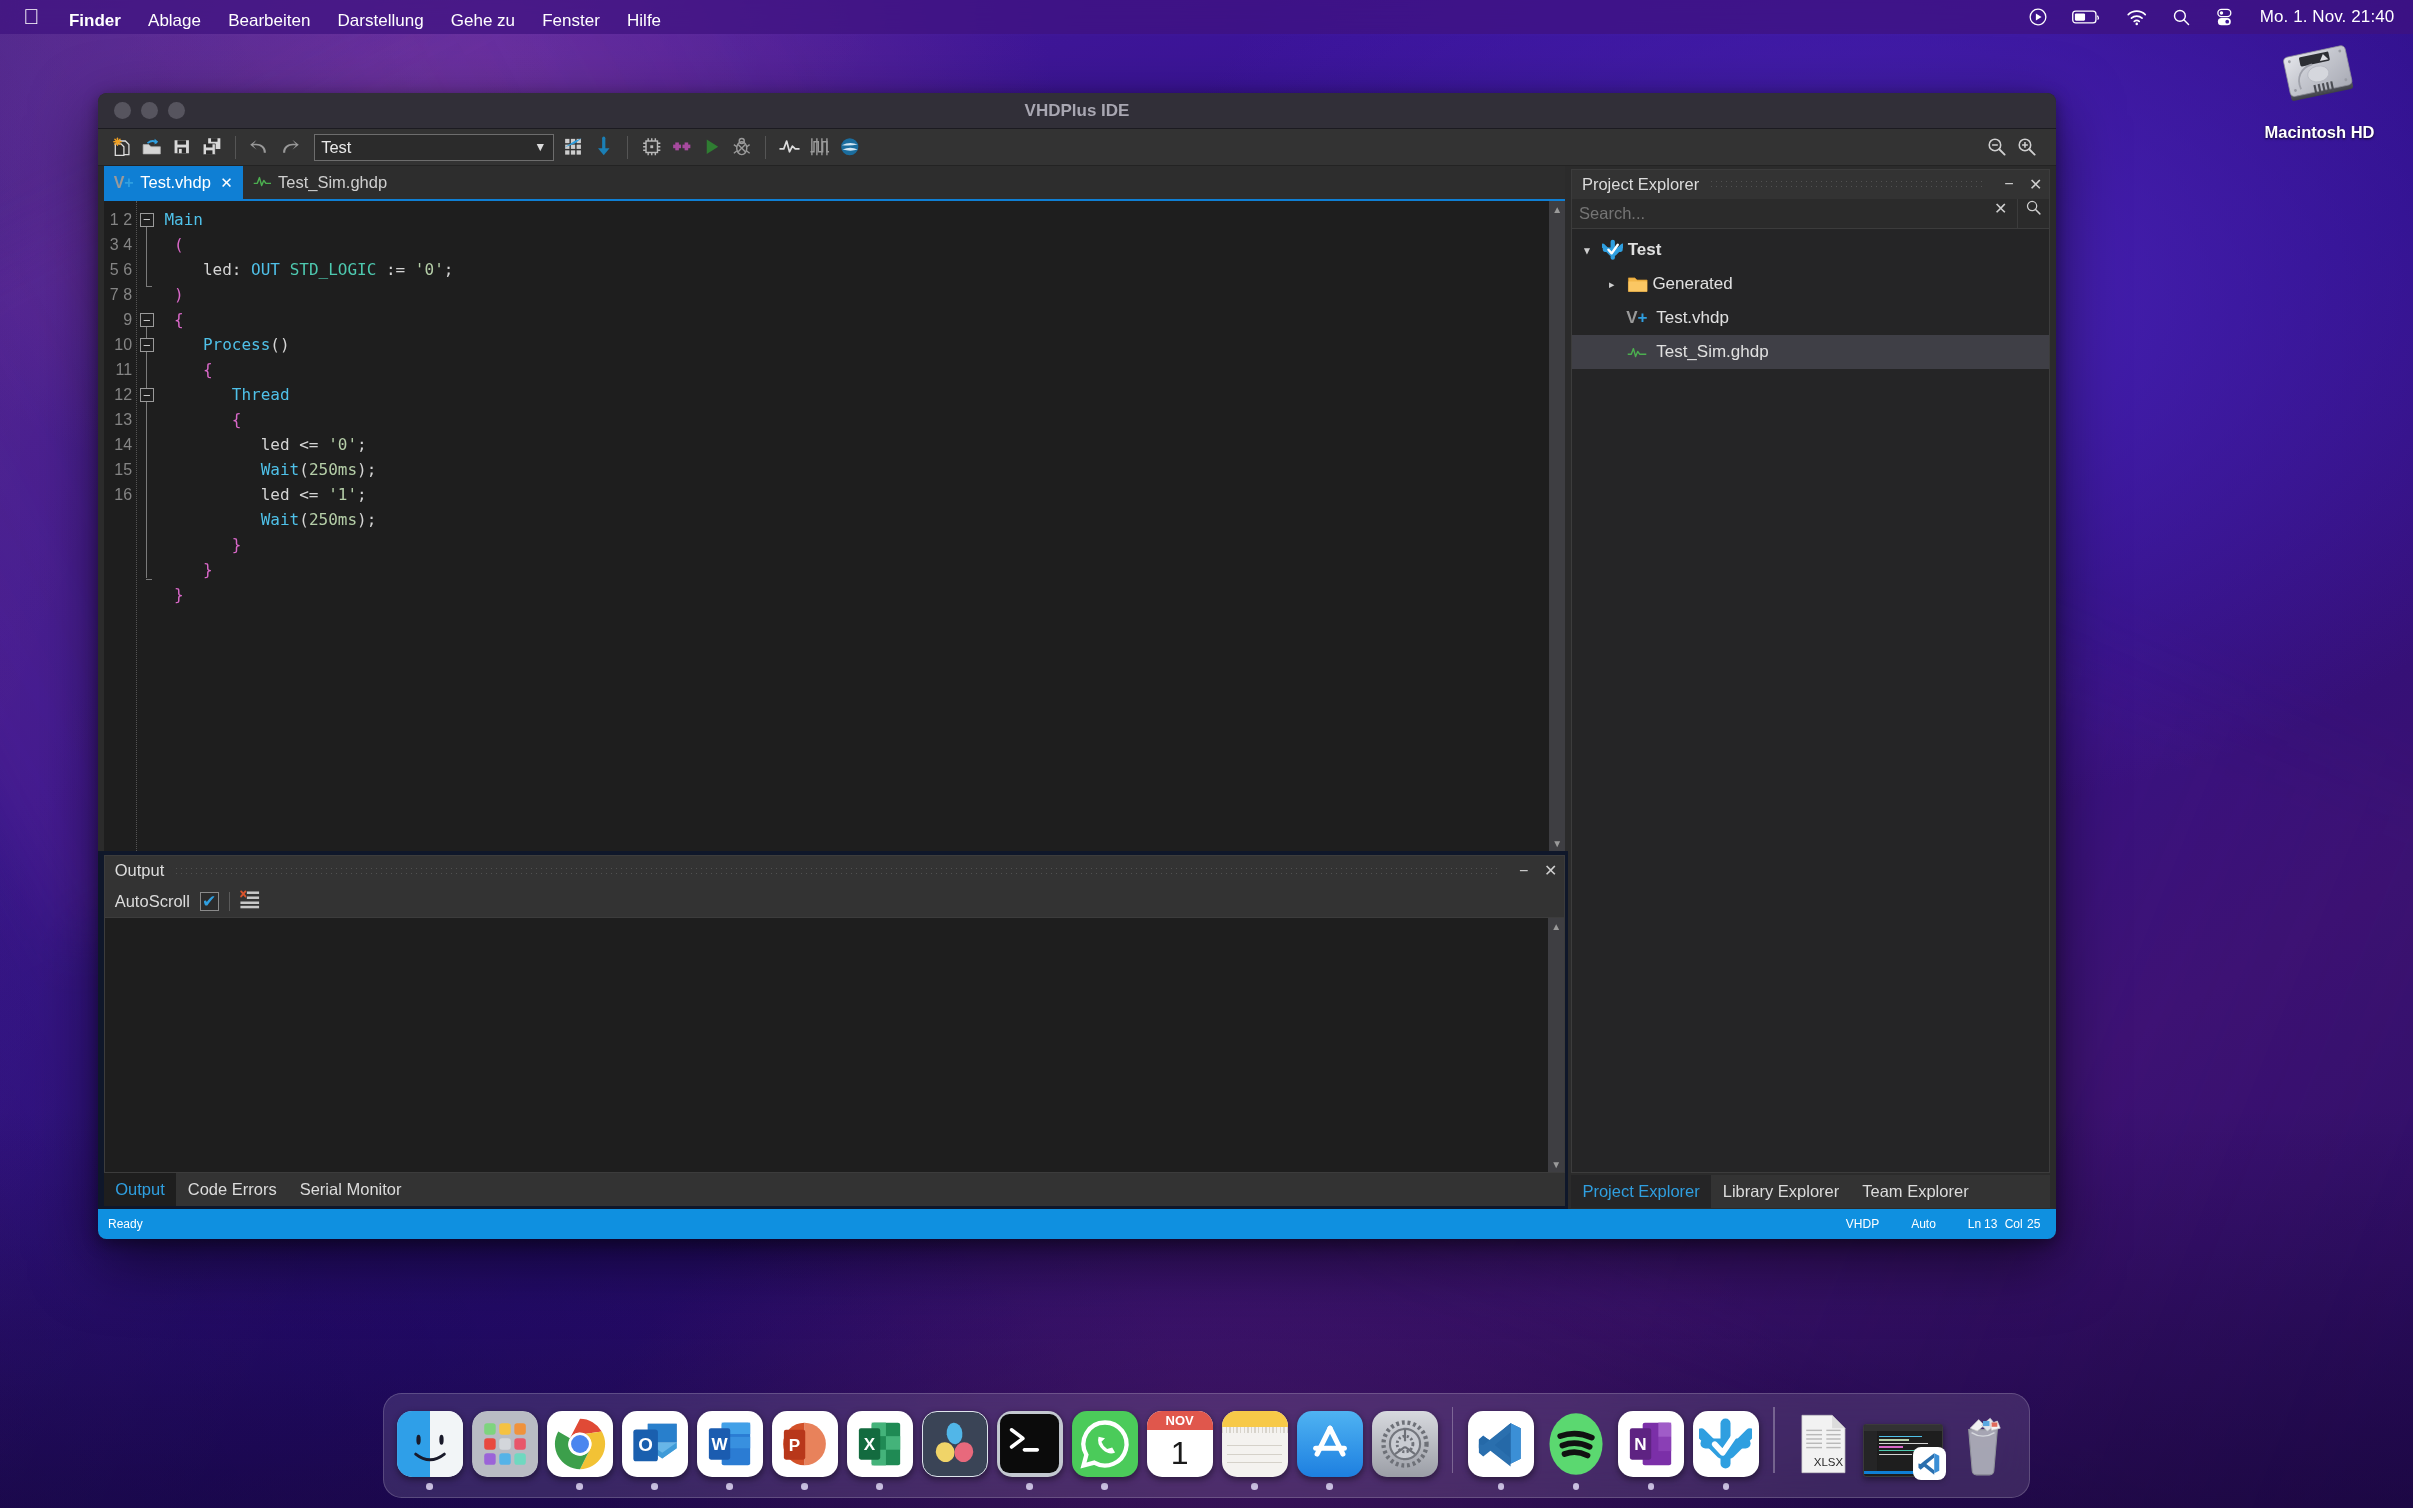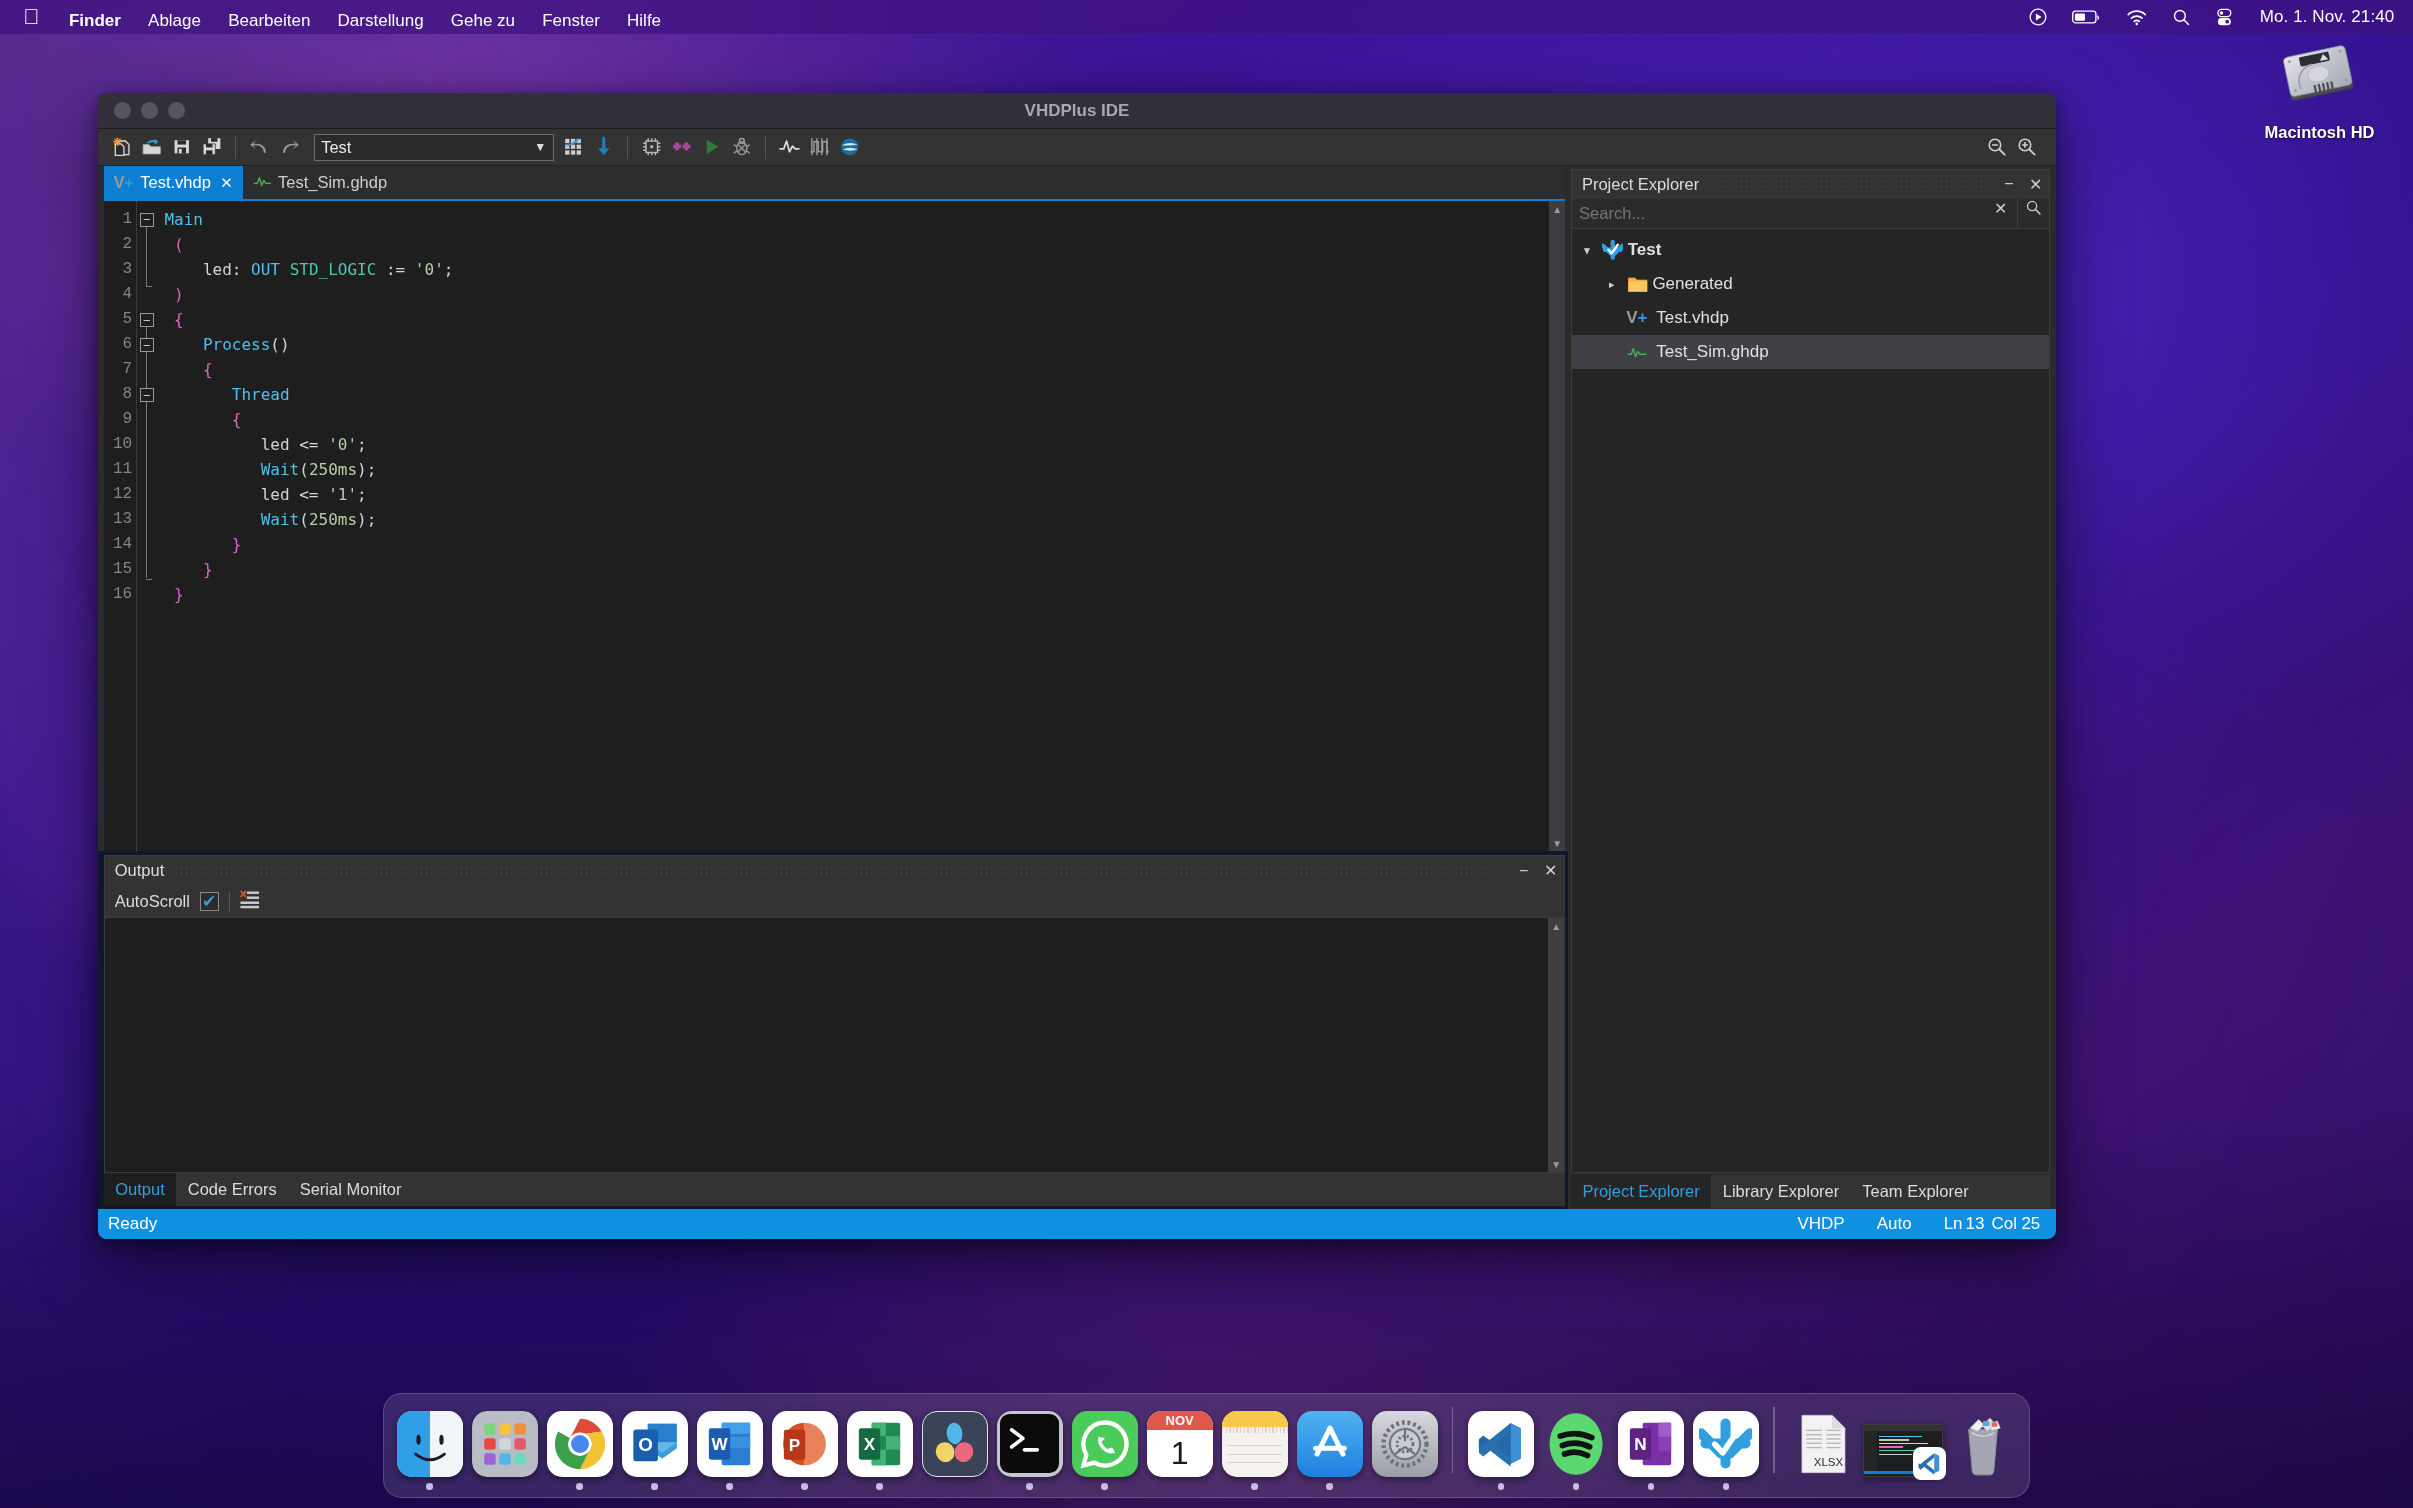--- a/index.html
+++ b/index.html
@@ -106,21 +106,21 @@
   .etab.active { background:#0f7fd4; color:#ffffff; }
   .etab .close { font-size:15px; color:#ffffff; margin-left:2.9px;}
   .vplus { font-size:16px; font-weight:bold; color:#9a9a9a;}
   .vplus .p { color:#2f9fe0; }
   #editor {
     flex:1 1 auto; background:#1e1e1e; position:relative; display:flex;
     border-top:2.2px solid #0f7fd4; min-height:0;
   }
   #gutter {
     width:32px; flex:0 0 32px; background:#1e1e1e; color:#858585;
-    font-family:Liberation Mono, monospace; font-size:16px; line-height:25px;
+    font-family:Liberation Sans, sans-serif; font-size:16px; line-height:25px;
     text-align:right; padding:5.7px 3.6px 0 0; user-select:none;
   }
   #fold {
     width:21.5px; flex:0 0 21.5px; background:#1e1e1e; position:relative;
     border-left:0.7px dotted #555; padding-top:5.7px;
   }
   .foldbox {
     position:absolute; left:2.9px; width:14.4px; height:14.4px;
     border:0.7px solid #9a9a9a; background:#1e1e1e;
     display:flex; align-items:center; justify-content:center;
@@ -177,21 +177,21 @@
   #out-scroll { width:16px; flex:0 0 16px; background:#3e3e42; position:relative;}
   #bottom-tabs {
     height:33px; background:#333333; display:flex; align-items:stretch; flex:0 0 auto;
   }
   .btab { display:flex; align-items:center; padding:0 11.5px; font-size:16.5px; color:#dcdcdc;}
   .btab.active { background:#1e1e1e; color:#2f9fe0; }
 
   
   #statusbar {
     height:30px; flex:0 0 auto; background:#0f90e0; display:flex; align-items:center;
-    color:#ffffff; font-size:17px; padding:0 10px;
+    color:#ffffff; font-size:12px; padding:0 10px;
   }
   #statusbar .sb-right { margin-left:auto; display:flex; align-items:center; gap:0;}
   #statusbar .sb-cell { padding:0 16px; }
 
   
   #pe { flex:1 1 auto; display:flex; flex-direction:column; min-height:0;}
   #pe-search {
     height:30px; background:#2b2b2b; display:flex; 
     border:0.7px solid #3c3c3c; border-top:none; flex:0 0 auto;
   }

